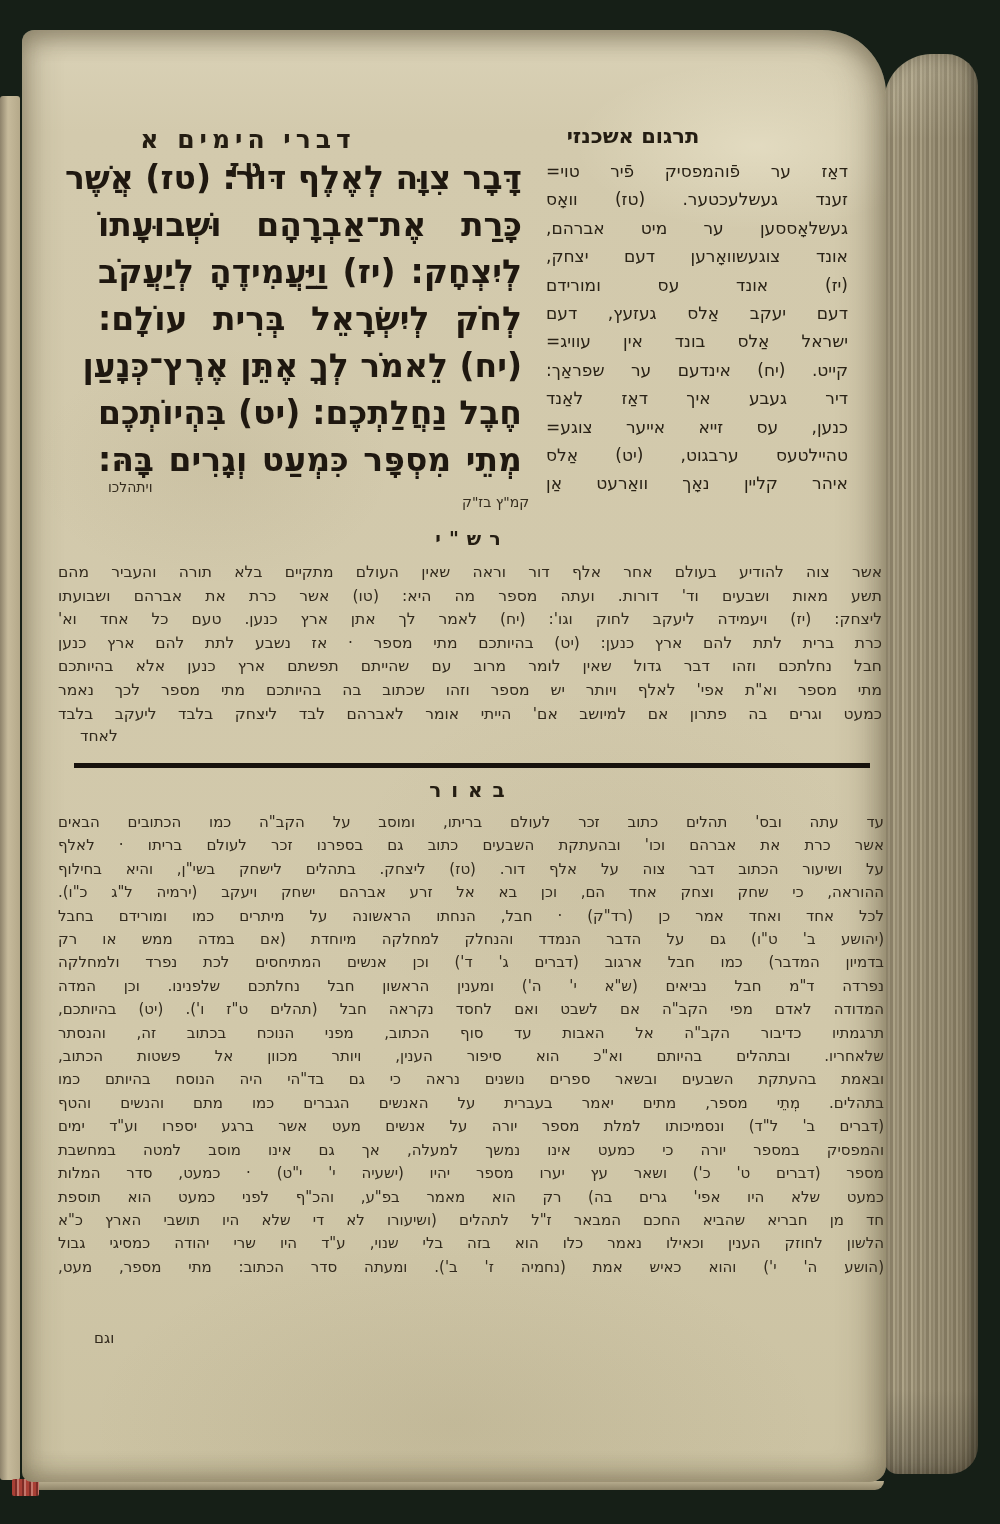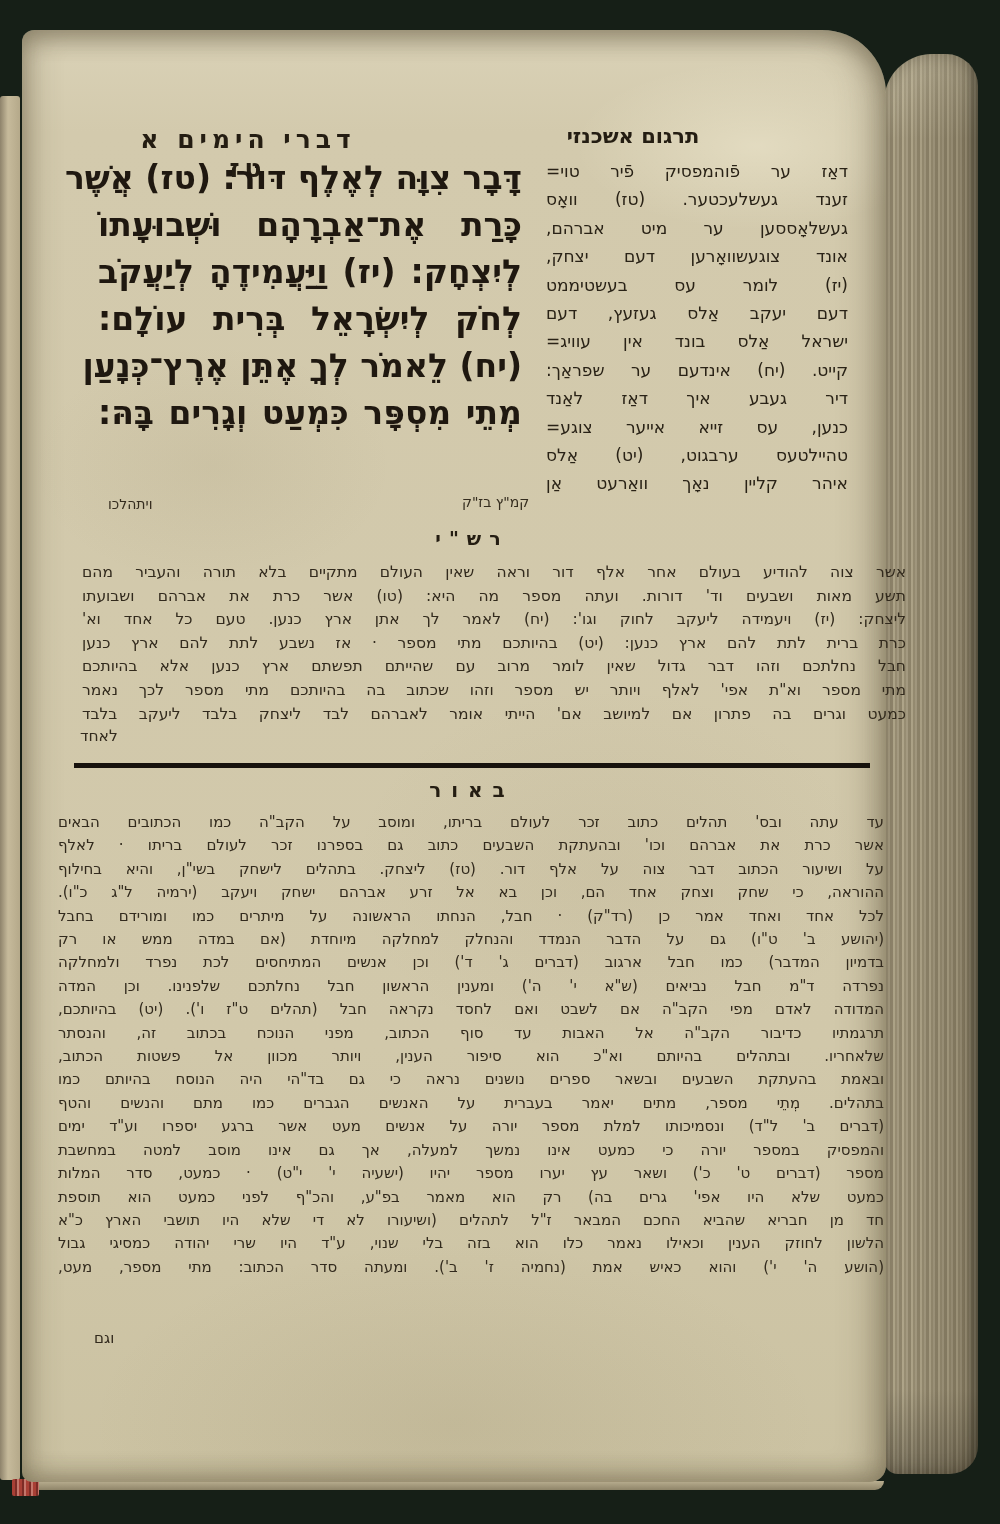--- a/index.html
+++ b/index.html
@@ -55,23 +55,23 @@
   }
   .page *{position:absolute;color:#2a2318;}
   .jline{display:block;position:static;text-align:justify;text-align-last:justify;white-space:nowrap;}
   .hdr-left{left:95px;top:95px;width:262px;font-size:25px;font-weight:bold;letter-spacing:5px;text-align:center;color:#241d12;}
   .hdr-right{left:530px;top:94px;width:162px;font-size:21px;font-weight:bold;text-align:center;color:#241d12;}
   .bible{left:76px;top:124px;width:424px;}
   .bible .jline{font-size:33px;line-height:47px;font-weight:bold;color:#1f1810;}
   .targum{left:524px;top:127px;width:302px;}
   .targum .jline{font-size:17px;line-height:28.4px;color:#292216;}
   .masorah{left:440px;top:464px;font-size:14px;color:#342c1e;}
-  .catch-bible{left:86px;top:466px;font-size:14px;color:#342c1e;}
+  .catch-bible{left:86px;top:449px;font-size:14px;color:#342c1e;}
   .rashi-title{left:36px;top:497px;width:828px;text-align:center;font-size:19px;font-weight:bold;letter-spacing:8px;color:#241d12;}
-  .rashi{left:36px;top:531px;width:824px;margin-left:24px;}
+  .rashi{left:36px;top:531px;width:824px;}
   .rashi .jline{font-size:15.5px;line-height:23.6px;color:#322a1d;}
   .rashi-last{left:58px;top:697px;font-size:15.5px;color:#322a1d;}
   .rule{left:52px;top:733px;width:796px;height:5px;background:#17120d;}
   .biur-title{left:36px;top:748px;width:828px;text-align:center;font-size:20px;font-weight:bold;letter-spacing:10px;color:#241d12;}
   .biur{left:36px;top:781px;width:826px;}
   .biur .jline{font-size:15px;line-height:23.4px;color:#322a1d;}
   .biur-catch{left:72px;top:1299px;font-size:15px;color:#322a1d;}
 </style>
 </head>
 <body>
@@ -85,28 +85,29 @@
   <div class="page">
     <div class="hdr-right">תרגום אשכנזי</div>
     <div class="hdr-left">דברי הימים א טז</div>
 
     <div class="bible">
         <div class="jline">דָּבָר צִוָּה לְאֶלֶף דּוֹר: (טז) אֲשֶׁר</div>
         <div class="jline">כָּרַת אֶת־אַבְרָהָם וּשְׁבוּעָתוֹ</div>
         <div class="jline">לְיִצְחָק: (יז) וַיַּעֲמִידֶהָ לְיַעֲקֹב</div>
         <div class="jline">לְחֹק לְיִשְׂרָאֵל בְּרִית עוֹלָם:</div>
         <div class="jline">(יח) לֵאמֹר לְךָ אֶתֵּן אֶרֶץ־כְּנָעַן</div>
+        <div class="jline">חֶבֶל נַחֲלַתְכֶם: (יט) בִּהְיוֹתְכֶם</div>
         <div class="jline">מְתֵי מִסְפָּר כִּמְעַט וְגָרִים בָּהּ:</div>
       </div>
     <div class="targum">
         <div class="jline">דאַז ער פֿוהמפסיק פֿיר טוי=</div>
         <div class="jline">זענד געשלעכטער. (טז) וואָס</div>
         <div class="jline">געשלאָססען ער מיט אברהם,</div>
         <div class="jline">אונד צוגעשוואָרען דעם יצחק,</div>
-        <div class="jline">(יז) לומר עס בעשטיממט</div>
+        <div class="jline">(יז) אונד עס ומורידם</div>
         <div class="jline">דעם יעקב אַלס געזעץ, דעם</div>
         <div class="jline">ישראל אַלס בונד אין עוויג=</div>
         <div class="jline">קייט. (יח) אינדעם ער שפראַך:</div>
         <div class="jline">דיר געבע איך דאַז לאַנד</div>
         <div class="jline">כנען, עס זייא אייער צוגע=</div>
         <div class="jline">טהיילטעס ערבגוט, (יט) אַלס</div>
         <div class="jline">איהר קליין נאָך וואַרעט אַן</div>
       </div>
 
     <div class="masorah">קמ"ץ בז"ק</div>

